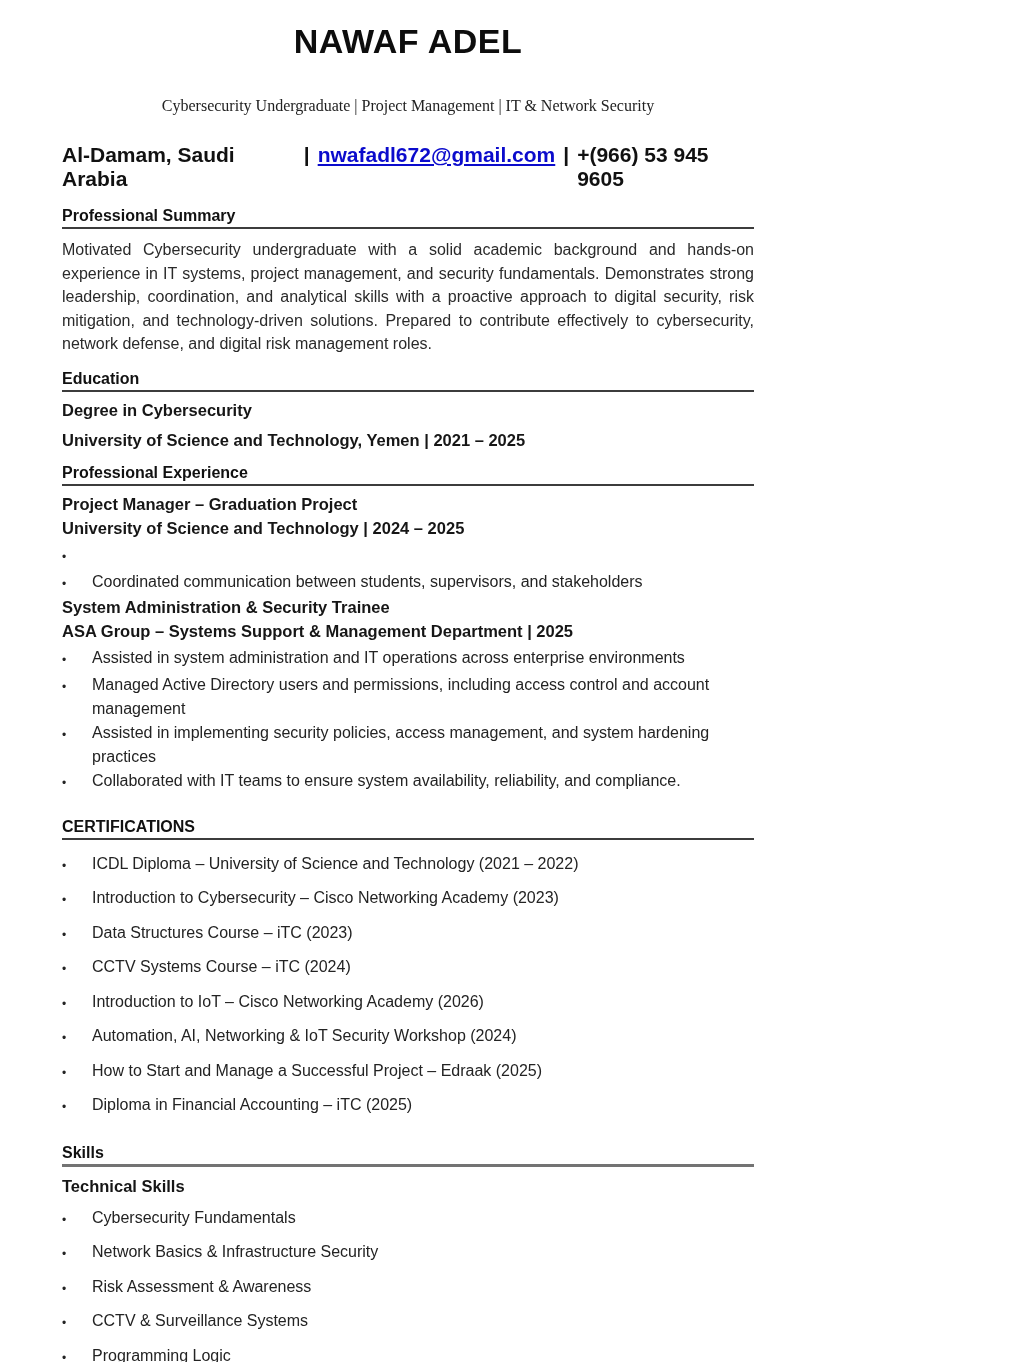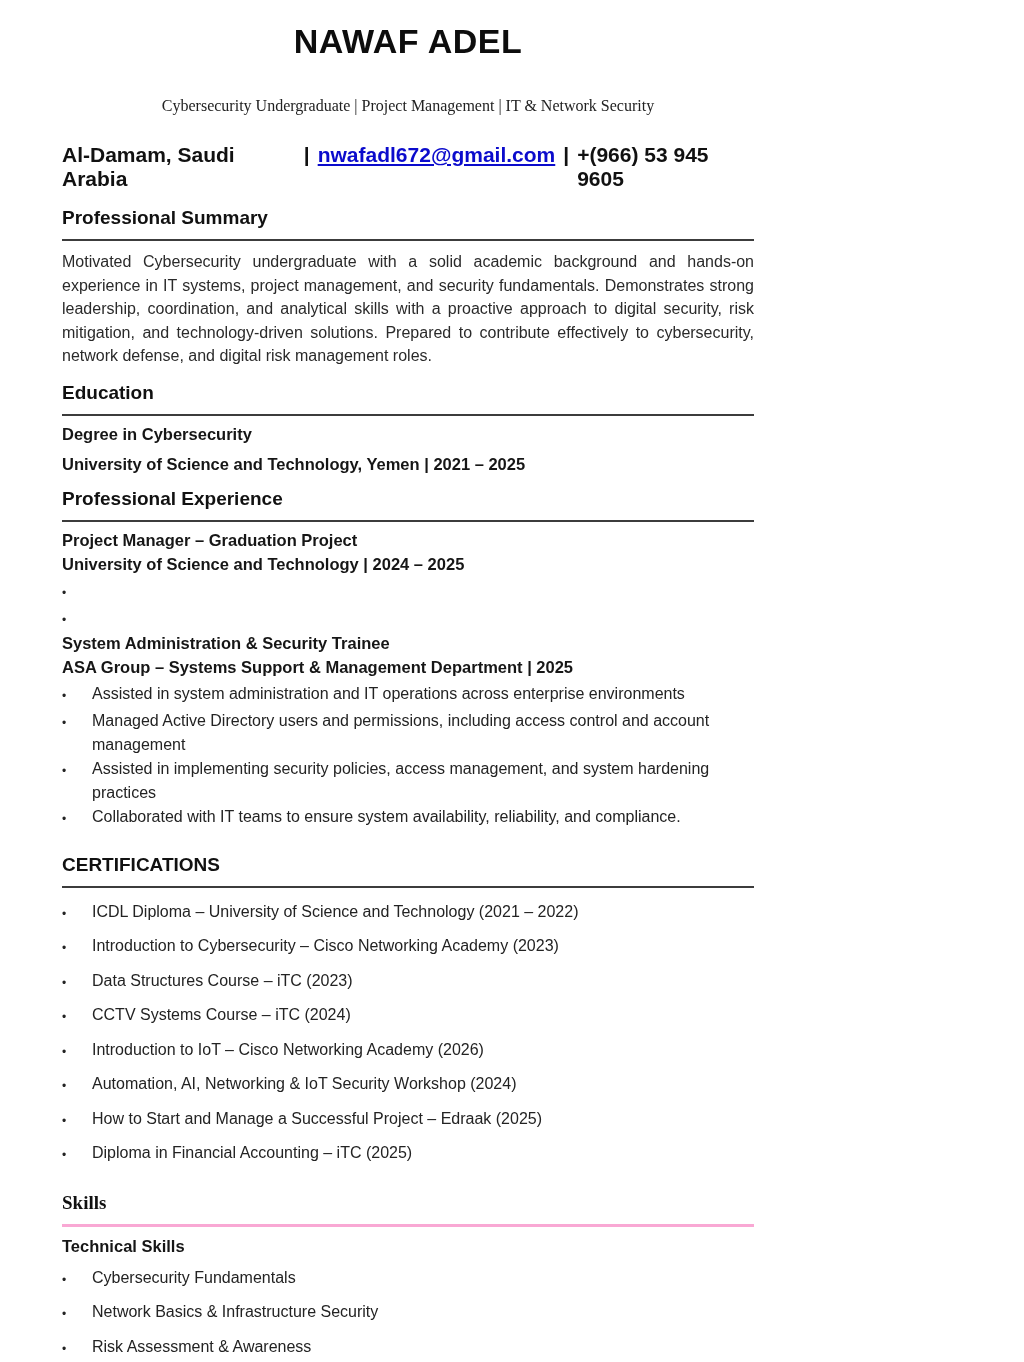--- a/index.html
+++ b/index.html
@@ -44,30 +44,29 @@
   }
   .contact-line .sep { font-weight: bold; }
   a.email-link {
     color: #0b0bcc;
     text-decoration: underline;
     font-weight: bold;
     cursor: pointer;
   }
   
   .section-heading {
-    font-size: 19px;
+    font-size: 16px;
     font-weight: bold;
     color: #111;
-    padding-bottom: 10px;
+    padding-bottom: 2px;
     border-bottom: 2px solid #3c3c3c;
     margin-bottom: 9px;
   }
   .section-heading.thick {
-    border-bottom: 3px solid #f9a8d4;
-    font-family: Liberation Serif, serif;
+    border-bottom: 3px solid #737373;
   }
   .section { margin-bottom: 14px; }
   .summary-text {
     font-size: 16px;
     line-height: 23.5px;
     text-align: justify;
     color: #2a2a2a;
     margin-bottom: 6px;
   }
   .bold-line {
@@ -143,20 +142,21 @@
 
     <div>
       <div class="job-title">Project Manager – Graduation Project</div>
       <div class="job-org">University of Science and Technology | 2024 – 2025</div>
       <ul class="bullets">
         <li>
           <span class="marker">•</span>
         </li>
         <li>
           <span class="marker">•</span>
+          <span>Coordinated communication between students, supervisors, and stakeholders</span>
         </li>
       </ul>
     </div>
 
     <div>
       <div class="job-title">System Administration &amp; Security Trainee</div>
       <div class="job-org">ASA Group – Systems Support &amp; Management Department | 2025</div>
       <ul class="bullets">
         <li>
           <span class="marker">•</span>

